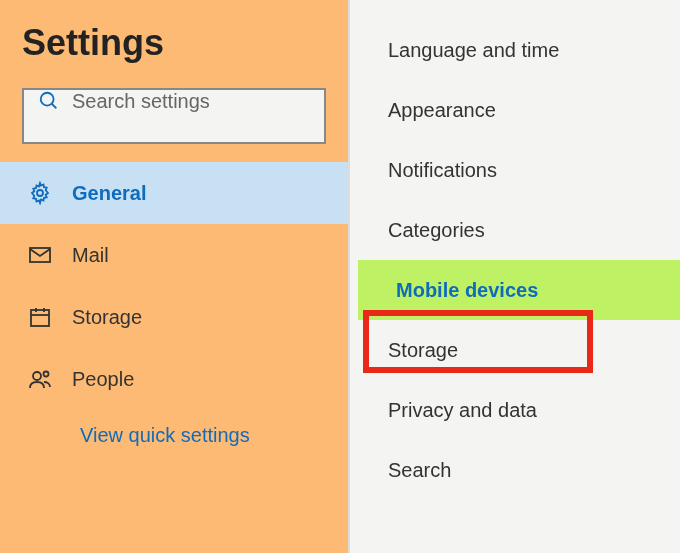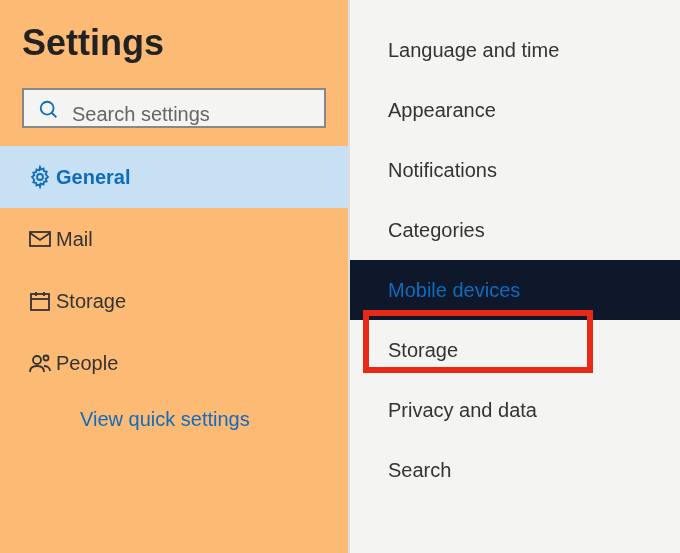--- a/index.html
+++ b/index.html
@@ -35,23 +35,23 @@
     }
     .page-title {
       font-size: 36px;
       font-weight: 700;
       color: #222;
       padding: 22px 0 0 22px;
     }
     .search-box {
       margin: 24px 22px 18px 22px;
       border: 2px solid #888;
-      height: 40px;
-      display: flex;
-      align-items: flex-end;
+      height: 56px;
+      display: flex;
+      align-items: flex-start;
       background: #f4f4f2;
       padding: 0 14px;
       gap: 12px;
     }
     .search-box input {
       border: none;
       outline: none;
       background: transparent;
       font-size: 20px;
       color: #666;
@@ -62,21 +62,21 @@
       color: #666;
     }
     .nav-list {
       list-style: none;
     }
     .nav-item {
       display: flex;
       align-items: center;
       height: 62px;
       padding: 0 0 0 28px;
-      gap: 4px;
+      gap: 20px;
       cursor: pointer;
     }
     .nav-item.selected {
       background: #c7e0f4;
       color: #0f6cbd;
       font-weight: 700;
     }
     .nav-item .icon {
       width: 24px;
       height: 24px;
@@ -105,23 +105,24 @@
     .sub-item {
       display: flex;
       align-items: center;
       height: 60px;
       padding: 0 0 0 38px;
       font-size: 20px;
       color: #333;
       cursor: pointer;
     }
     .sub-item.selected {
-      background: #0f172a;
-      color: #0f6cbd;
-      font-weight: 400;
+      background: #bef264;
+      color: #0f6cbd;
+      font-weight: 700;
+      margin-left: 8px;
     }
     .highlight-box {
       position: absolute;
       border: 6px solid #e8291a;
       pointer-events: none;
     }
   </style>
 </head>
 <body>
 

